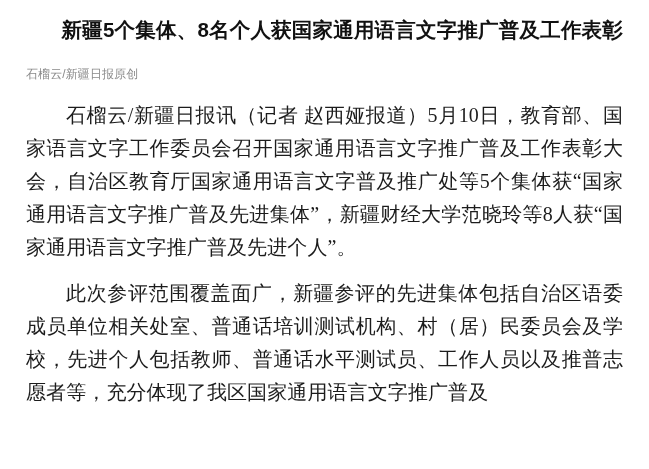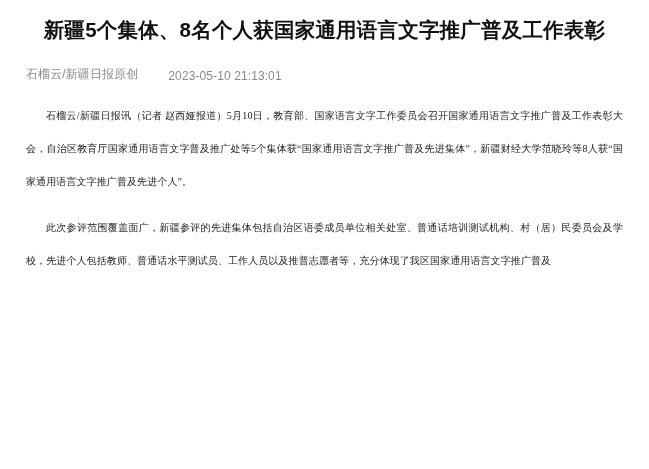--- a/index.html
+++ b/index.html
@@ -22,64 +22,63 @@
     background: #ffffff;
   }
   .article-title {
     font-family: "Liberation Sans", "DejaVu Sans", sans-serif;
     font-weight: bold;
     font-size: 20.5px;
     line-height: 31px;
     letter-spacing: 0.2px;
     color: #111111;
     margin: 0 0 0 0;
-    text-align: center;
+    text-align: right;
   }
   .meta-row {
     display: flex;
-    align-items: flex-end;
+    align-items: flex-start;
     margin-top: 21px;
     margin-bottom: 16px;
     font-family: "Liberation Sans", "DejaVu Sans", sans-serif;
     font-size: 12px;
     color: #8a8a8a;
     letter-spacing: 0.1px;
   }
   .meta-source {
     margin-right: 30px;
     white-space: nowrap;
   }
   .meta-time {
     white-space: nowrap;
   }
   .body-text {
     margin-top: 16px;
   }
   .body-text p {
     margin: 0 0 13px 0;
     font-family: "Liberation Serif", "DejaVu Serif", serif;
-    font-size: 10px;
+    font-size: 20px;
     line-height: 33px;
     color: #1c1c1c;
     text-align: justify;
     text-justify: inter-ideograph;
     text-indent: 2em;
     letter-spacing: 0.1px;
   }
 </style>
 </head>
 <body>
 
 <div class="page">
 
   <h1 class="article-title">新疆5个集体、8名个人获国家通用语言文字推广普及工作表彰</h1>
 
   <div class="meta-row">
     <span class="meta-source">石榴云/新疆日报原创</span>
-    <span class="meta-time">2023-05-10 21:13:01</span>
   </div>
 
   <div class="body-text">
     <p>石榴云/新疆日报讯（记者 赵西娅报道）5月10日，教育部、国家语言文字工作委员会召开国家通用语言文字推广普及工作表彰大会，自治区教育厅国家通用语言文字普及推广处等5个集体获“国家通用语言文字推广普及先进集体”，新疆财经大学范晓玲等8人获“国家通用语言文字推广普及先进个人”。</p>
     <p>此次参评范围覆盖面广，新疆参评的先进集体包括自治区语委成员单位相关处室、普通话培训测试机构、村（居）民委员会及学校，先进个人包括教师、普通话水平测试员、工作人员以及推普志愿者等，充分体现了我区国家通用语言文字推广普及</p>
   </div>
 
 </div>
 
 </body></html>

